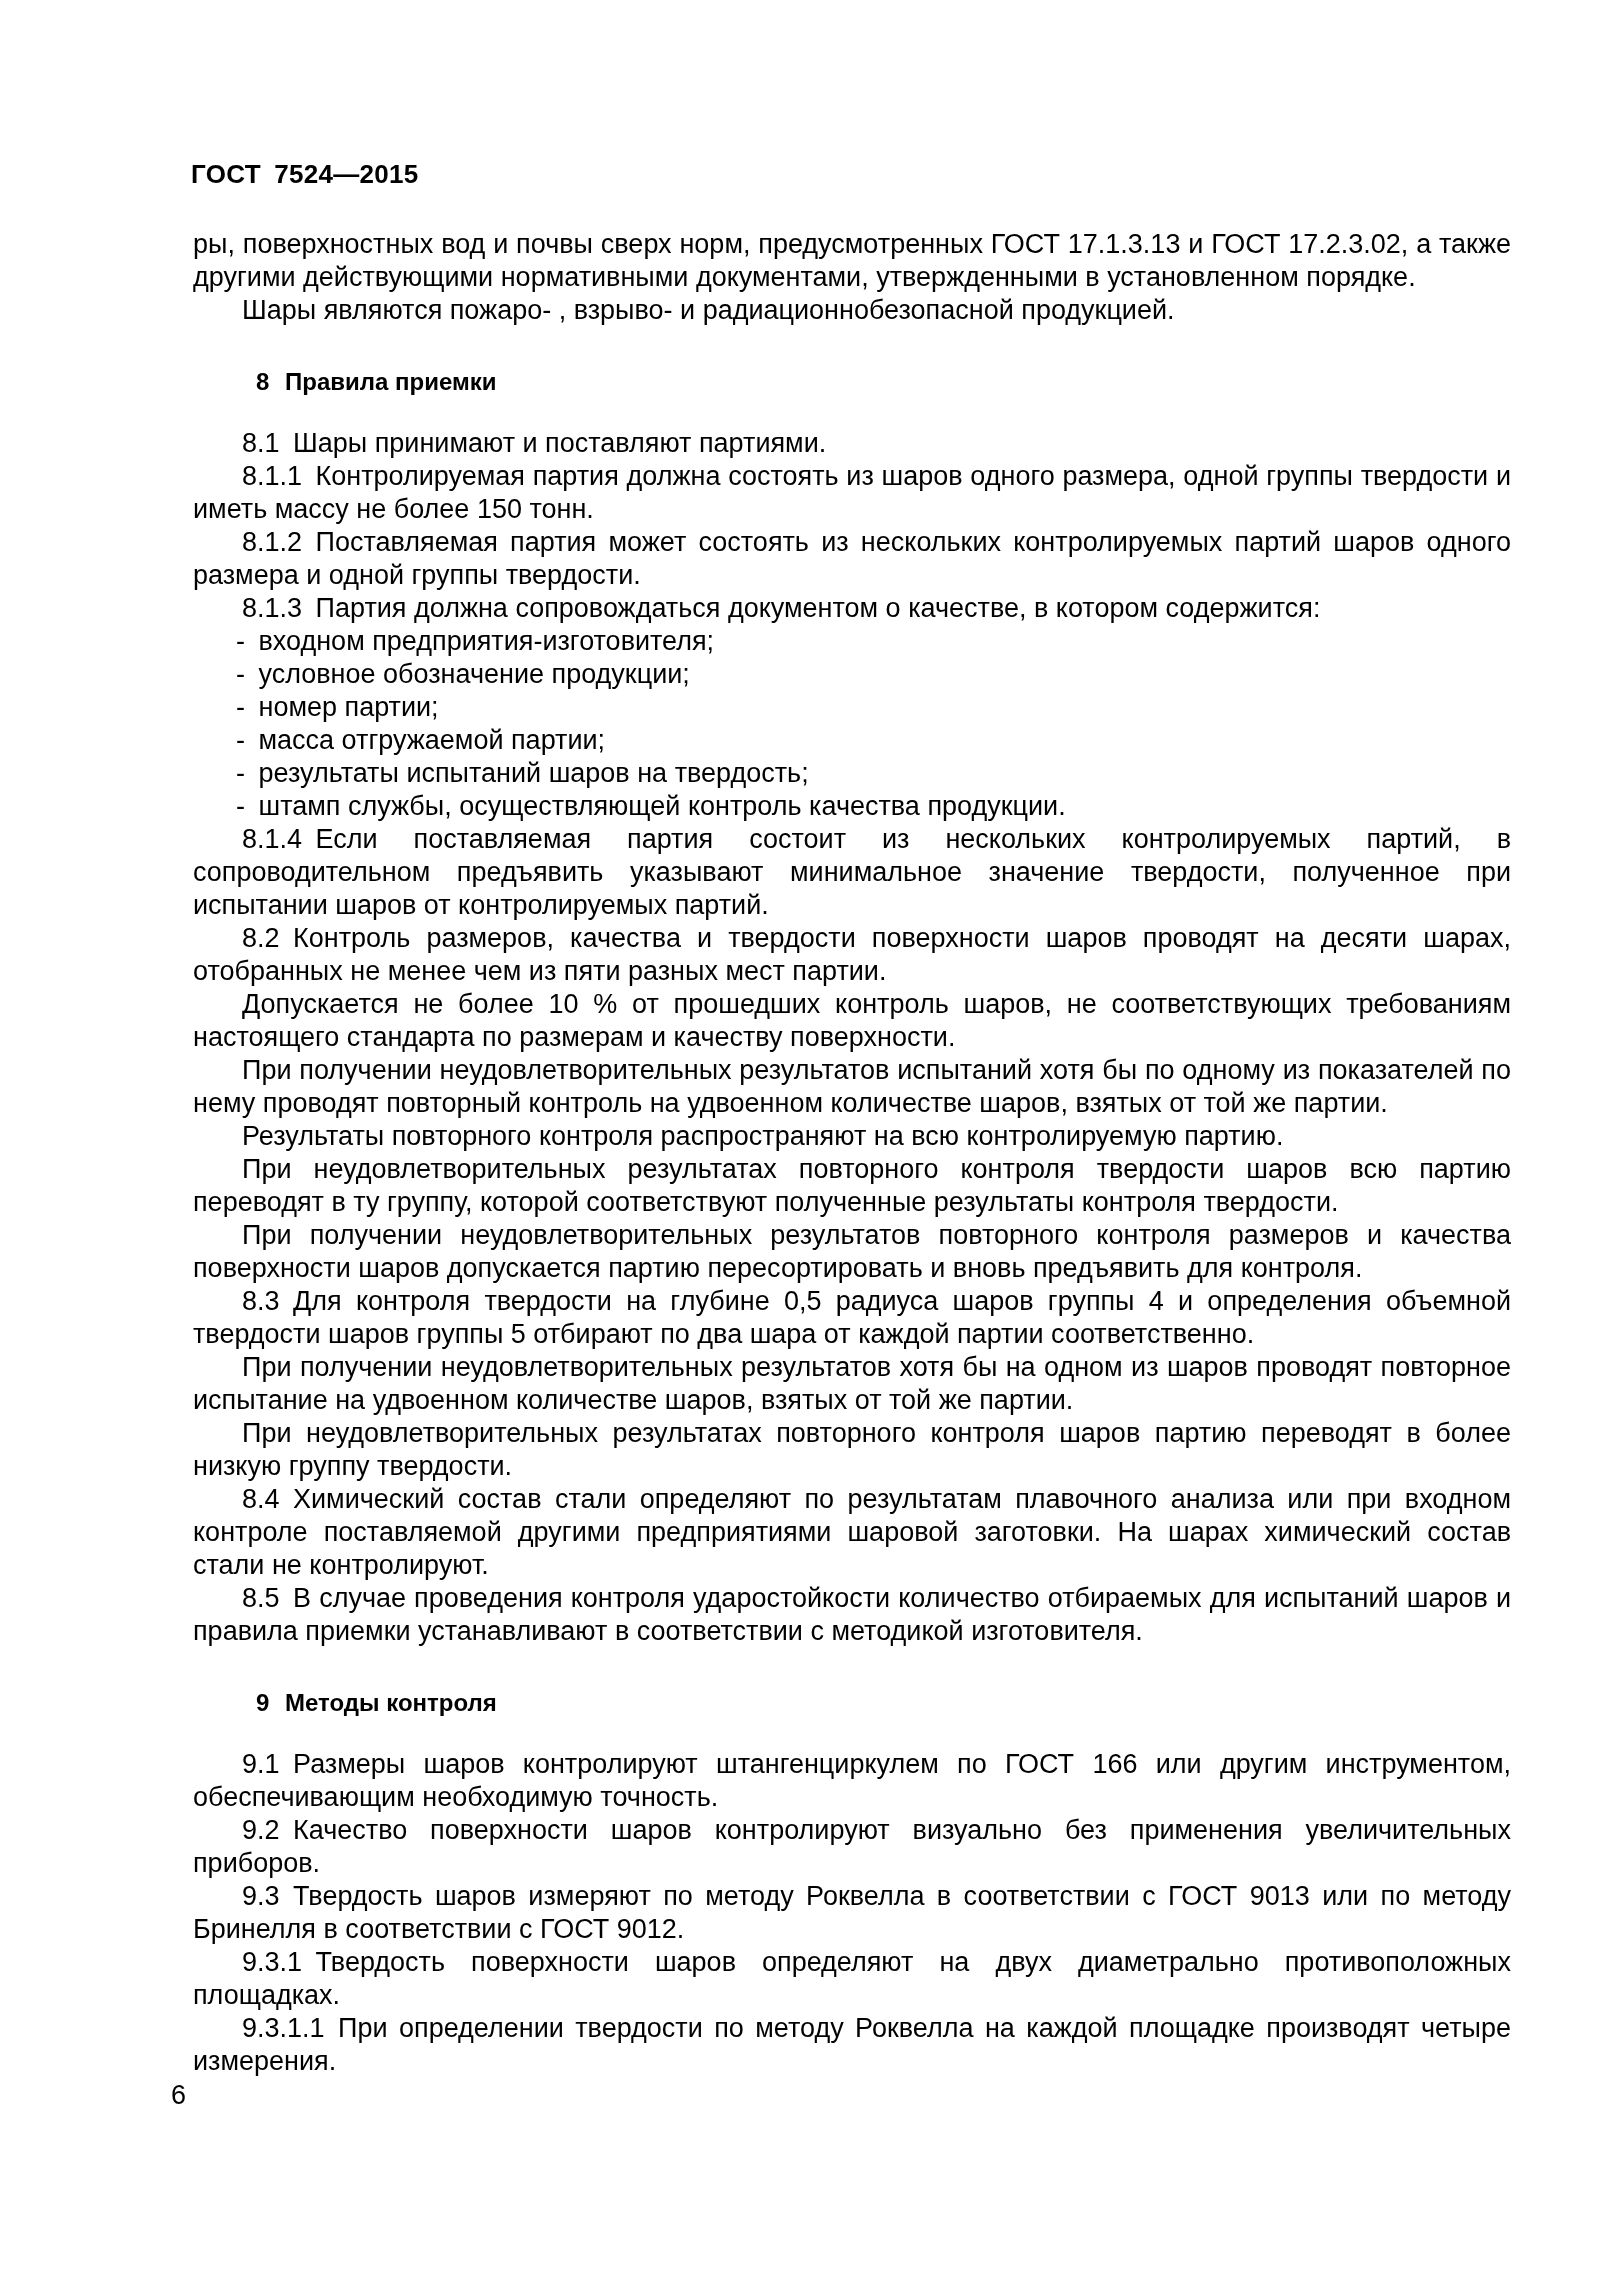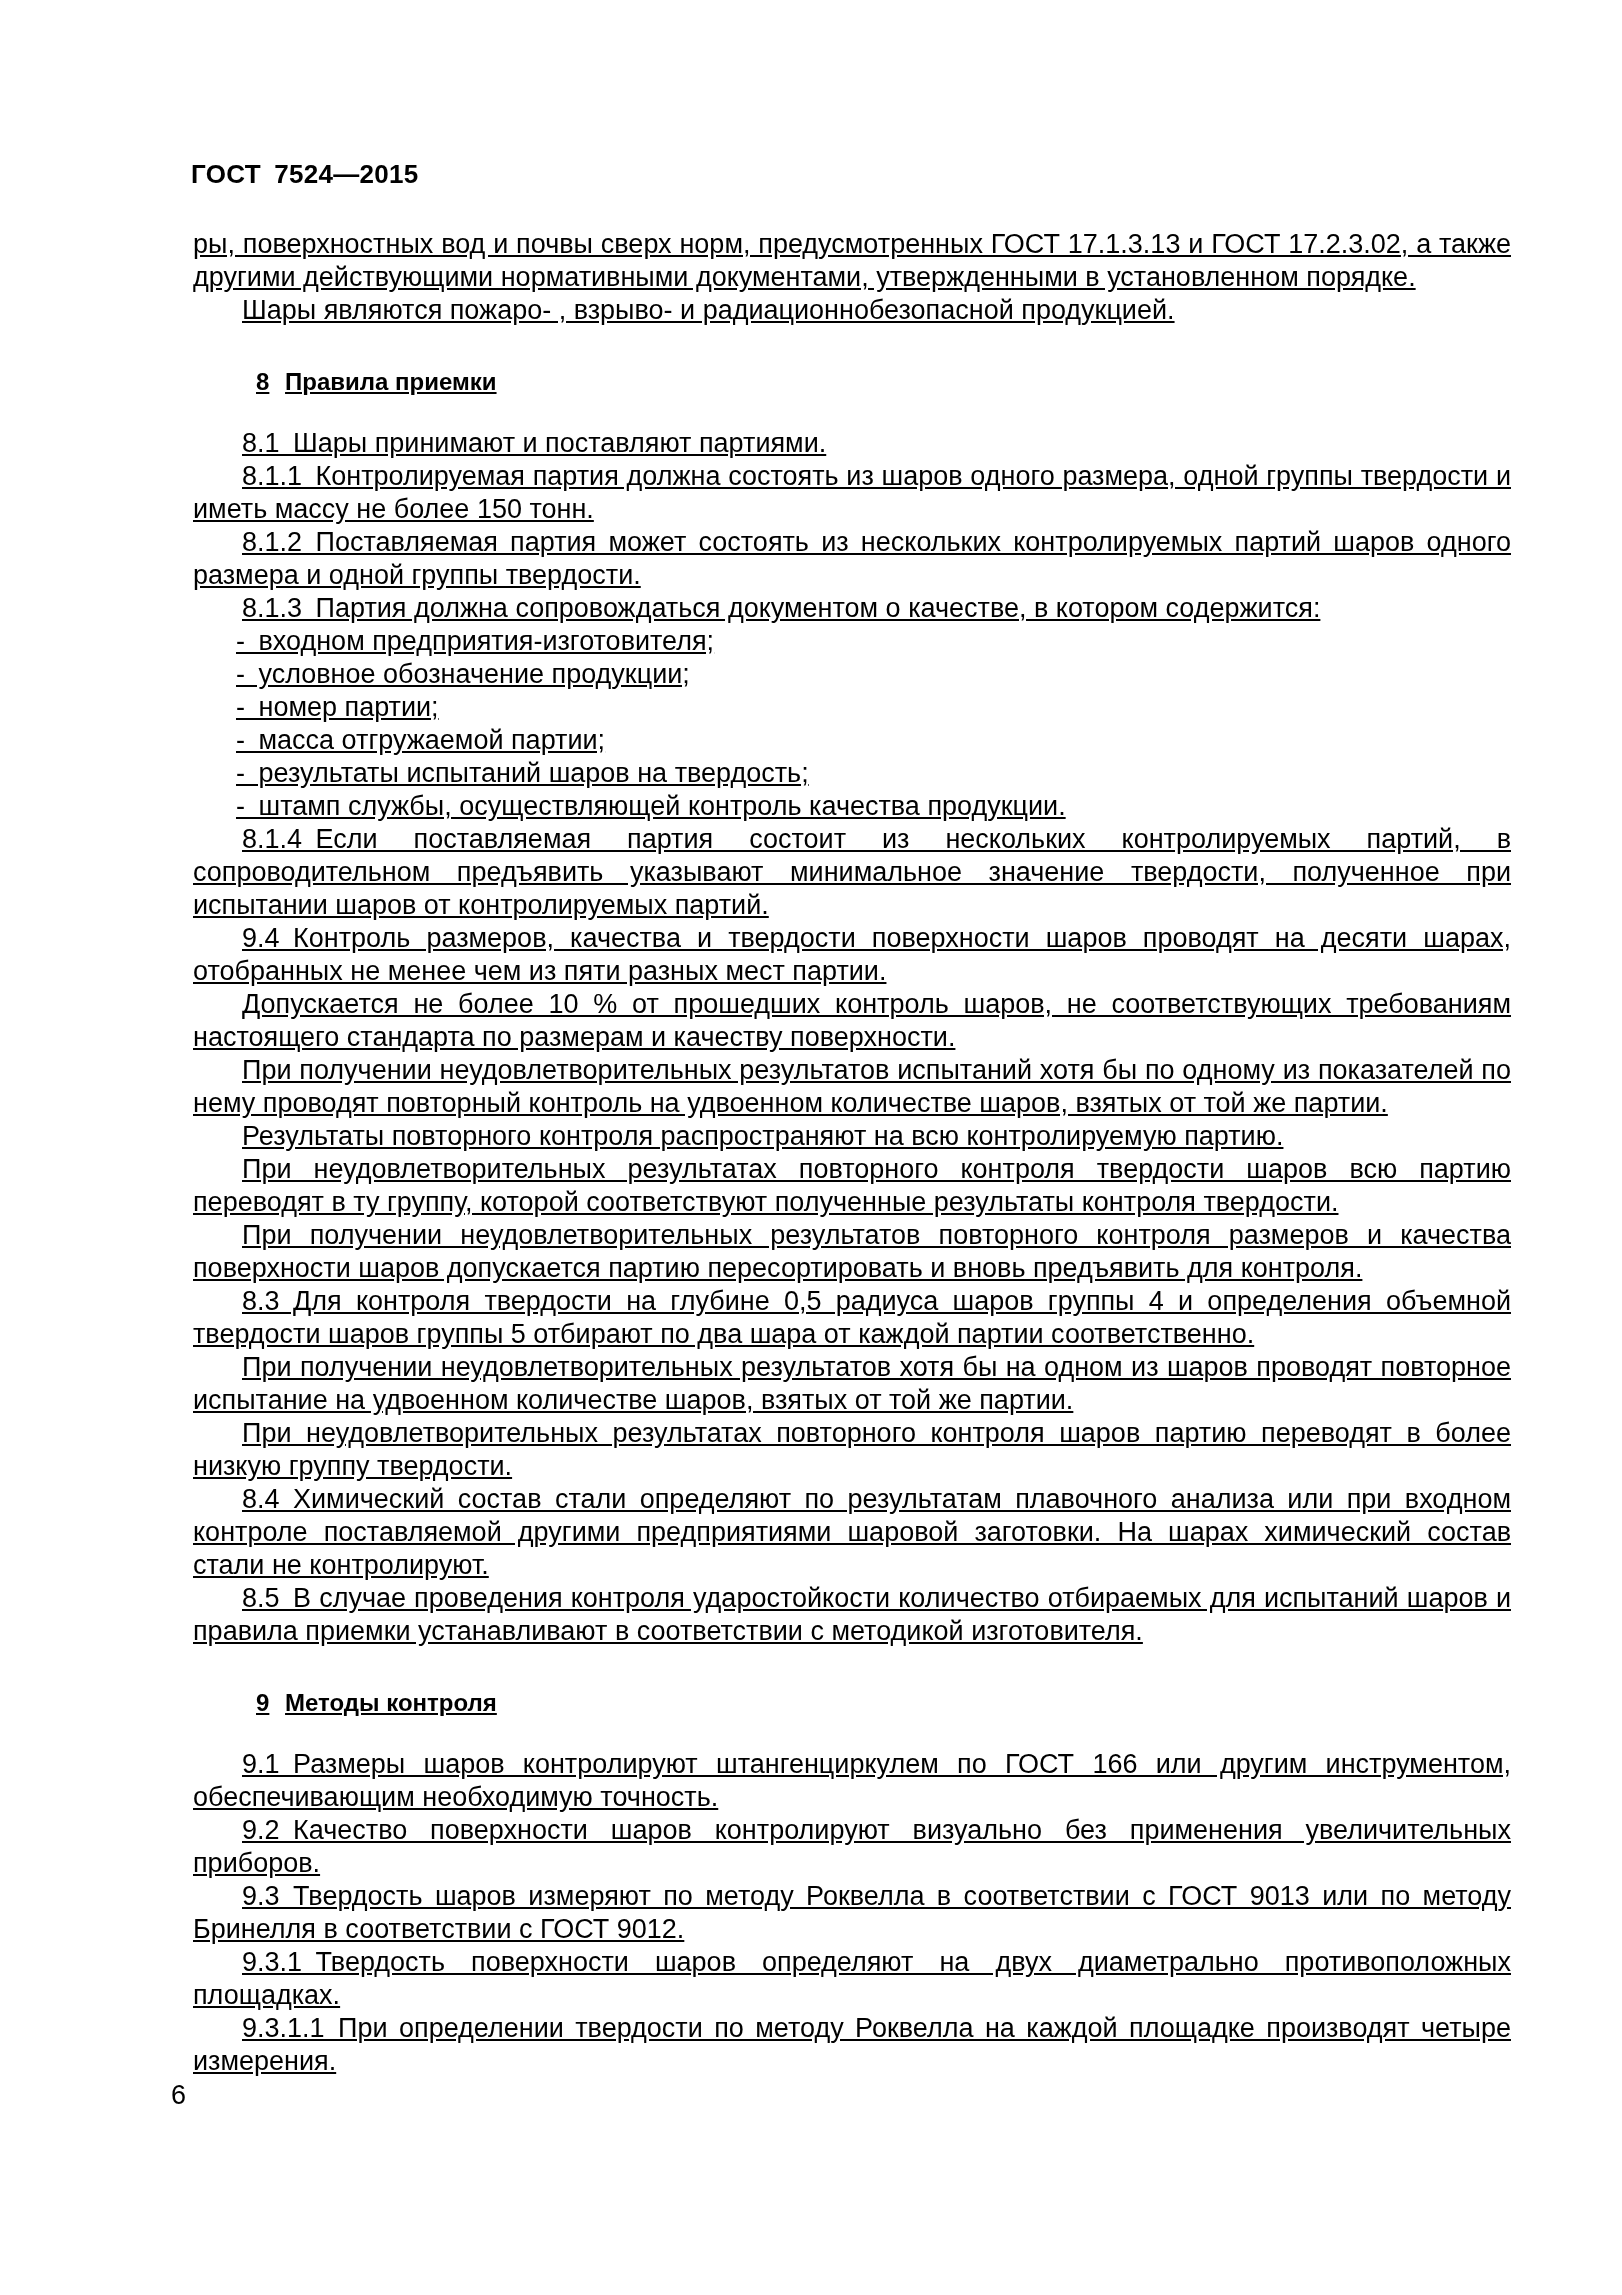--- a/index.html
+++ b/index.html
@@ -17,21 +17,20 @@
     font-weight: bold;
     letter-spacing: 0.3px;
     white-space: nowrap;
   }
   .doc-content {
     position: absolute;
     left: 193px; top: 228px;
     width: 1318px;
     font-size: 27px;
     line-height: 33px;
-    text-decoration: underline;
   }
   .doc-content p {
     margin: 0;
     text-align: justify;
     text-indent: 49px;
   }
   .doc-content p.continuation { text-indent: 0; }
   .doc-content p.list { text-indent: 43px; }
   .doc-content h2 {
     font-size: 24px;
@@ -61,21 +60,21 @@
     <p class="indent">8.1.1 Контролируемая партия должна состоять из шаров одного размера, одной группы твердости и иметь массу не более 150 тонн.</p>
     <p class="indent">8.1.2 Поставляемая партия может состоять из нескольких контролируемых партий шаров одного размера и одной группы твердости.</p>
     <p class="indent">8.1.3 Партия должна сопровождаться документом о качестве, в котором содержится:</p>
     <p class="list">- входном предприятия-изготовителя;</p>
     <p class="list">- условное обозначение продукции;</p>
     <p class="list">- номер партии;</p>
     <p class="list">- масса отгружаемой партии;</p>
     <p class="list">- результаты испытаний шаров на твердость;</p>
     <p class="list">- штамп службы, осуществляющей контроль качества продукции.</p>
     <p class="indent">8.1.4 Если поставляемая партия состоит из нескольких контролируемых партий, в сопроводительном предъявить указывают минимальное значение твердости, полученное при испытании шаров от контролируемых партий.</p>
-    <p class="indent">9.4 Контроль размеров, качества и твердости поверхности шаров проводят на десяти шарах, отобранных не менее чем из пяти разных мест партии.</p>
+    <p class="indent">8.2 Контроль размеров, качества и твердости поверхности шаров проводят на десяти шарах, отобранных не менее чем из пяти разных мест партии.</p>
     <p class="indent">Допускается не более 10 % от прошедших контроль шаров, не соответствующих требованиям настоящего стандарта по размерам и качеству поверхности.</p>
     <p class="indent">При получении неудовлетворительных результатов испытаний хотя бы по одному из показателей по нему проводят повторный контроль на удвоенном количестве шаров, взятых от той же партии.</p>
     <p class="indent">Результаты повторного контроля распространяют на всю контролируемую партию.</p>
     <p class="indent">При неудовлетворительных результатах повторного контроля твердости шаров всю партию переводят в ту группу, которой соответствуют полученные результаты контроля твердости.</p>
     <p class="indent">При получении неудовлетворительных результатов повторного контроля размеров и качества поверхности шаров допускается партию пересортировать и вновь предъявить для контроля.</p>
     <p class="indent">8.3 Для контроля твердости на глубине 0,5 радиуса шаров группы 4 и определения объемной твердости шаров группы 5 отбирают по два шара от каждой партии соответственно.</p>
     <p class="indent">При получении неудовлетворительных результатов хотя бы на одном из шаров проводят повторное испытание на удвоенном количестве шаров, взятых от той же партии.</p>
     <p class="indent">При неудовлетворительных результатах повторного контроля шаров партию переводят в более низкую группу твердости.</p>
     <p class="indent">8.4 Химический состав стали определяют по результатам плавочного анализа или при входном контроле поставляемой другими предприятиями шаровой заготовки. На шарах химический состав стали не контролируют.</p>
     <p class="indent">8.5 В случае проведения контроля ударостойкости количество отбираемых для испытаний шаров и правила приемки устанавливают в соответствии с методикой изготовителя.</p>

